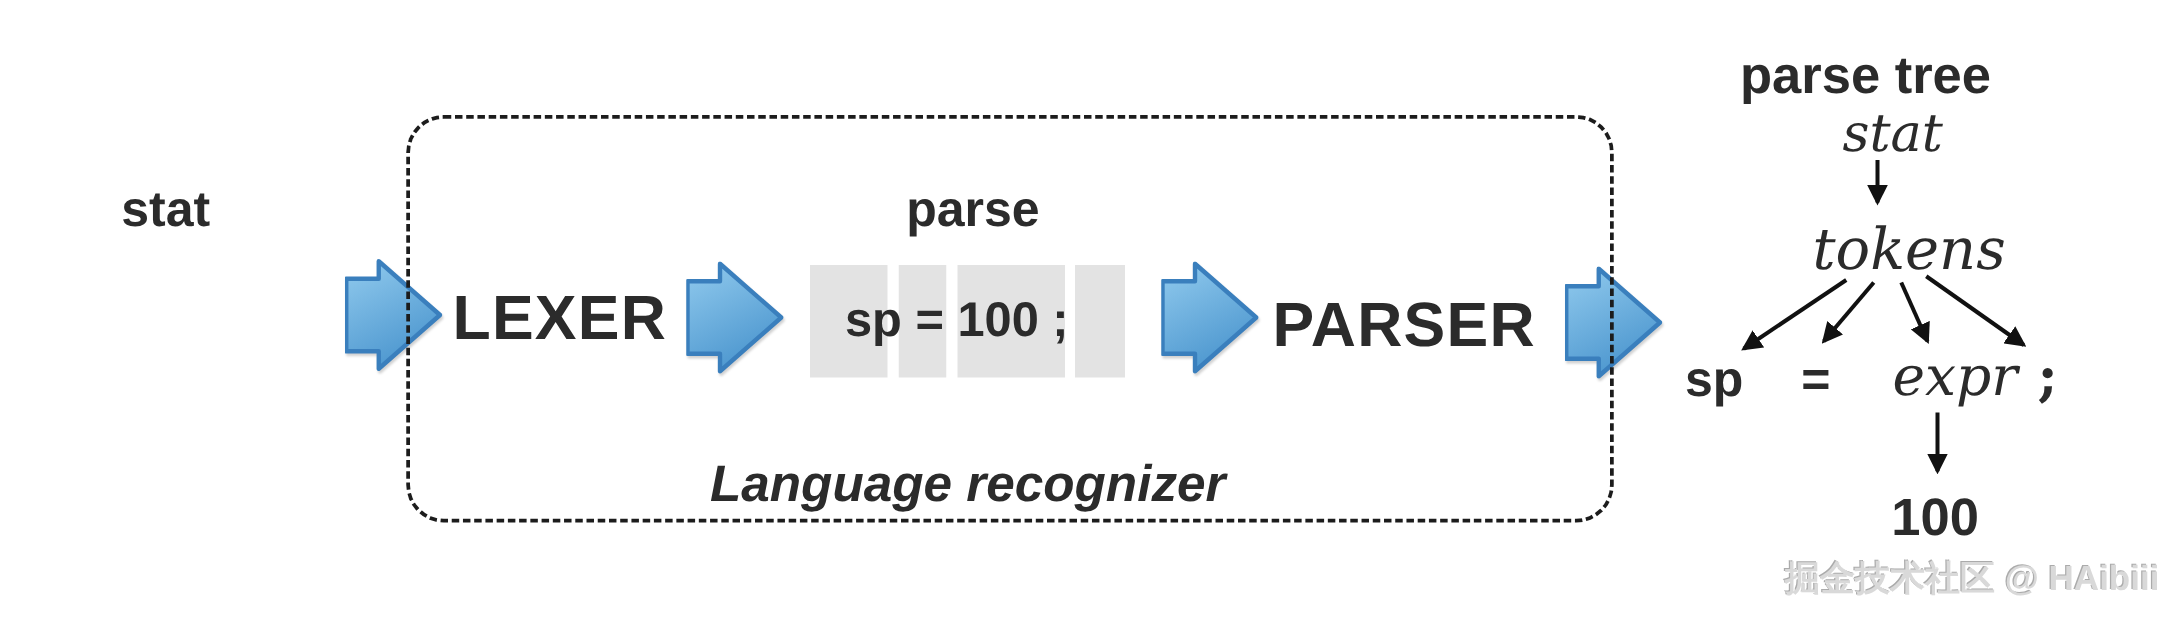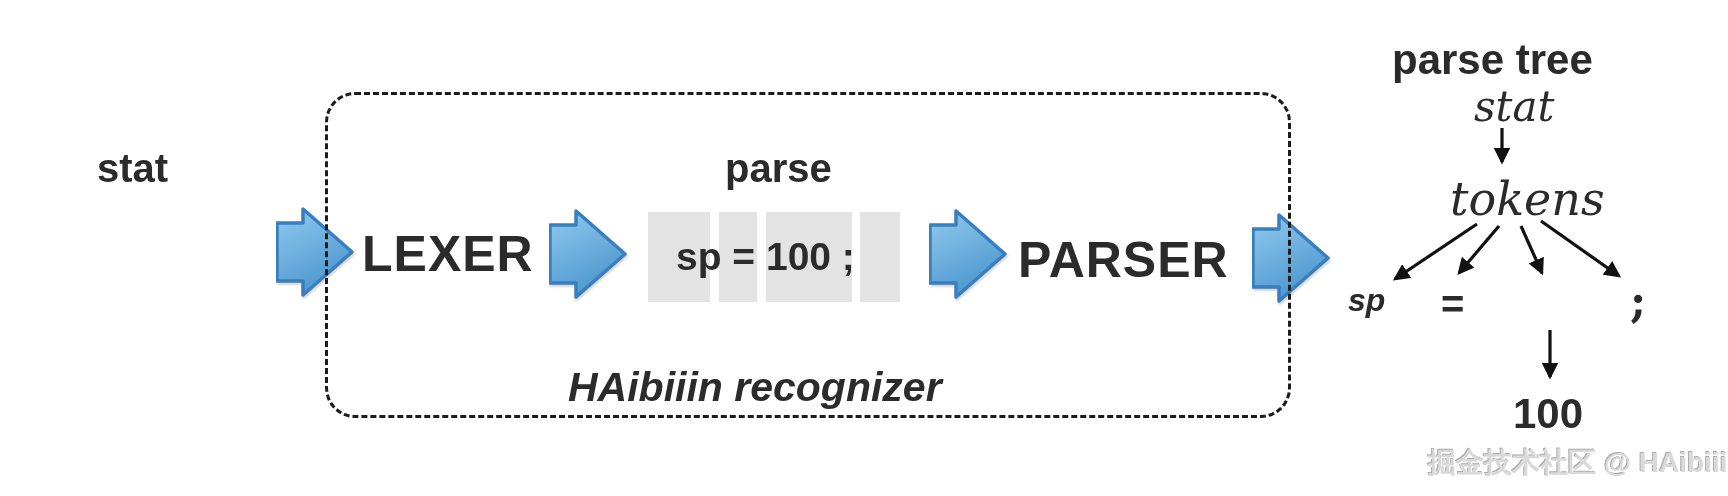--- a/index.html
+++ b/index.html
@@ -40,21 +40,21 @@
   .tb4{left:860px;width:40px;}
   .tokens-text{left:656px;top:235px;font-size:39px;font-weight:600;margin-left:20px;}
 
   
   .tree-edges{position:absolute;left:0;top:0;pointer-events:none;}
   .tree-edges path{stroke:#111;stroke-width:3.2;fill:none;}
   .serif-it{font-family:"DejaVu Serif",serif;font-style:italic;font-weight:400;}
   .pt-title{left:1392px;top:36px;font-size:42px;}
   .pt-stat{left:1474px;top:82px;font-size:42px;}
   .pt-assign{left:1450px;top:172px;font-size:46px;}
-  .pt-sp{left:1348px;top:282px;font-size:32px;font-weight:600;font-style:italic;}
+  .pt-sp{left:1348px;top:282px;font-size:40px;font-weight:600;}
   .pt-eq{left:1441px;top:282px;font-size:40px;font-weight:600;}
   .pt-expr{left:1514px;top:276px;font-size:44px;}
   .pt-semi{left:1630px;top:276px;font-size:44px;font-family:"DejaVu Serif",serif;font-weight:700;}
   .pt-100{left:1513px;top:390px;font-size:42px;font-weight:600;}
 
   
   .watermark{
     left:1428px;top:444px;font-size:28px;font-weight:600;
     color:#d9d9d9;text-shadow:1px 1px 0 #ffffff,-1px -1px 0 #ababab;
   }
@@ -88,21 +88,21 @@
     <polygon points="1,16 27,16 27,2 76,45 27,88 27,74 1,74"></polygon>
   </svg>
   <svg class="blue-arrow arrow4" width="78" height="90" viewBox="0 0 78 90">
     <polygon points="1,16 27,16 27,2 76,45 27,88 27,74 1,74"></polygon>
   </svg>
 
   <div class="recognizer-box"></div>
   <div class="abs lbl lexer-label">LEXER</div>
   <div class="abs lbl tokens-label">parse</div>
   <div class="abs lbl parser-label">PARSER</div>
-  <div class="abs recognizer-label">HAibiiin recognizer</div>
+  <div class="abs recognizer-label">Language recognizer</div>
 
   <div class="tb tb1"></div>
   <div class="tb tb2"></div>
   <div class="tb tb3"></div>
   <div class="tb tb4"></div>
   <div class="abs tokens-text">sp = 100 ;</div>
 
   <svg class="tree-edges" width="1728" height="496" viewBox="0 0 1728 496">
     <path d="M1502,128 L1502,162" marker-end="url(#ah)"></path>
     <path d="M1477,224 L1395,279" marker-end="url(#ah)"></path>
@@ -110,18 +110,19 @@
     <path d="M1521,226 L1542,273" marker-end="url(#ah)"></path>
     <path d="M1541,221 L1619,276" marker-end="url(#ah)"></path>
     <path d="M1550,330 L1550,377" marker-end="url(#ah)"></path>
   </svg>
 
   <div class="abs lbl pt-title">parse tree</div>
   <div class="abs serif-it pt-stat">stat</div>
   <div class="abs serif-it pt-assign">tokens</div>
   <div class="abs pt-sp">sp</div>
   <div class="abs pt-eq">=</div>
+  <div class="abs serif-it pt-expr">expr</div>
   <div class="abs pt-semi">;</div>
   <div class="abs pt-100">100</div>
 
   <div class="abs watermark">掘金技术社区 @ HAibiiin</div>
 
 </div>
 
 </body></html>

